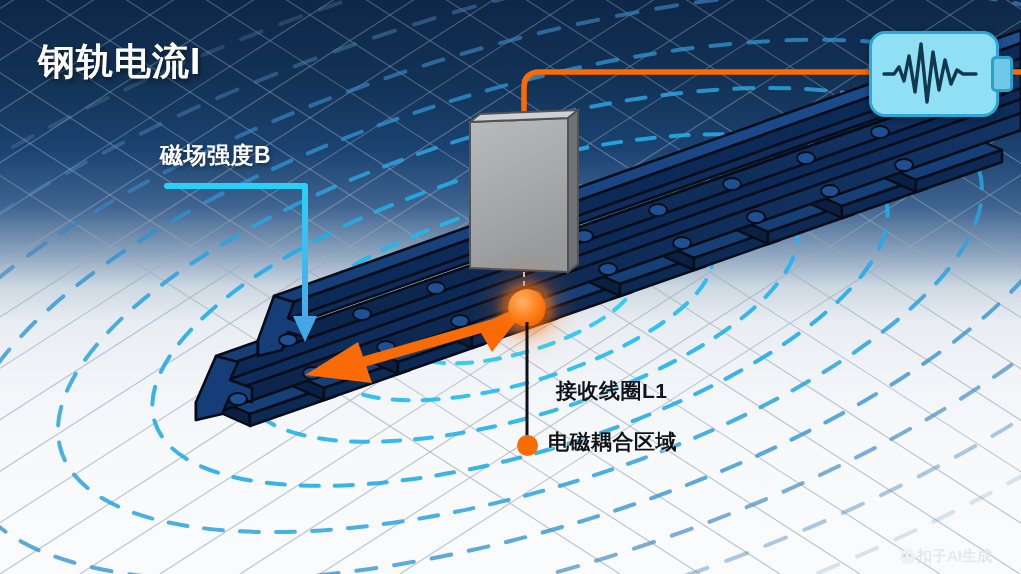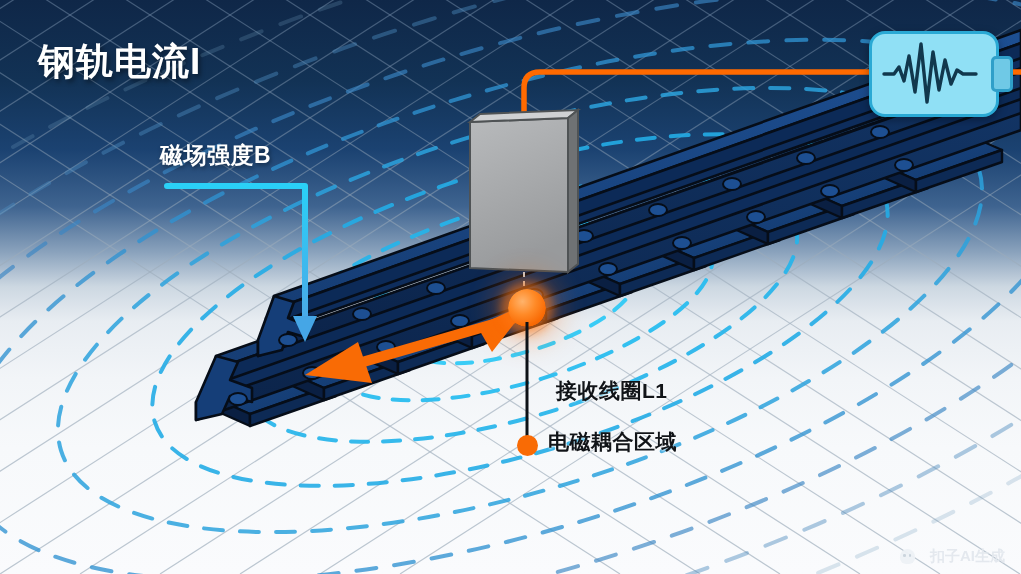--- a/index.html
+++ b/index.html
@@ -54,21 +54,21 @@
     position:absolute;left:508px;top:289px;width:38px;height:38px;border-radius:50%;
     background:radial-gradient(circle at 38% 33%, #ffb36b 0%, #ff8a27 38%, #f96b05 70%, #e25c00 100%);
     box-shadow:0 0 10px 7px rgba(255,120,20,.55),0 0 26px 16px rgba(255,110,10,.28);
   }
   #dot2{
     position:absolute;left:517px;top:435px;width:21px;height:21px;border-radius:50%;
     background:#f96b05;
   }
   
   #watermark{
-    position:absolute;left:900px;top:547px;display:flex;align-items:center;gap:15px;
+    position:absolute;left:900px;top:547px;display:flex;align-items:center;gap:2px;
     color:#e3e8ee;font-size:15px;opacity:.95;font-weight:bold;
   }
   #watermark .ghost{
     width:15px;height:15px;border-radius:50% 50% 40% 40%;background:#eef2f6;
     position:relative;flex:0 0 auto;
   }
   #watermark .ghost:before,#watermark .ghost:after{
     content:"";position:absolute;top:5px;width:2.6px;height:2.6px;border-radius:50%;
     background:#c9d3dc;
   }

